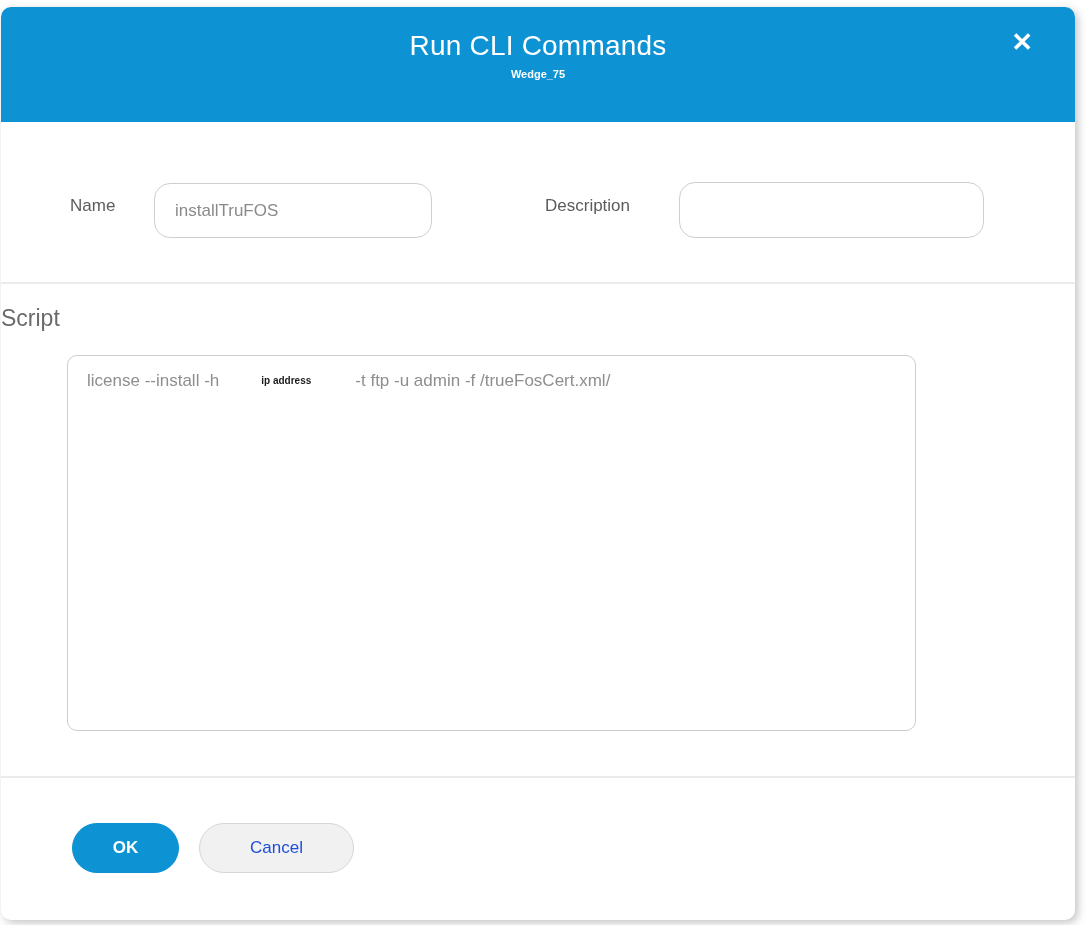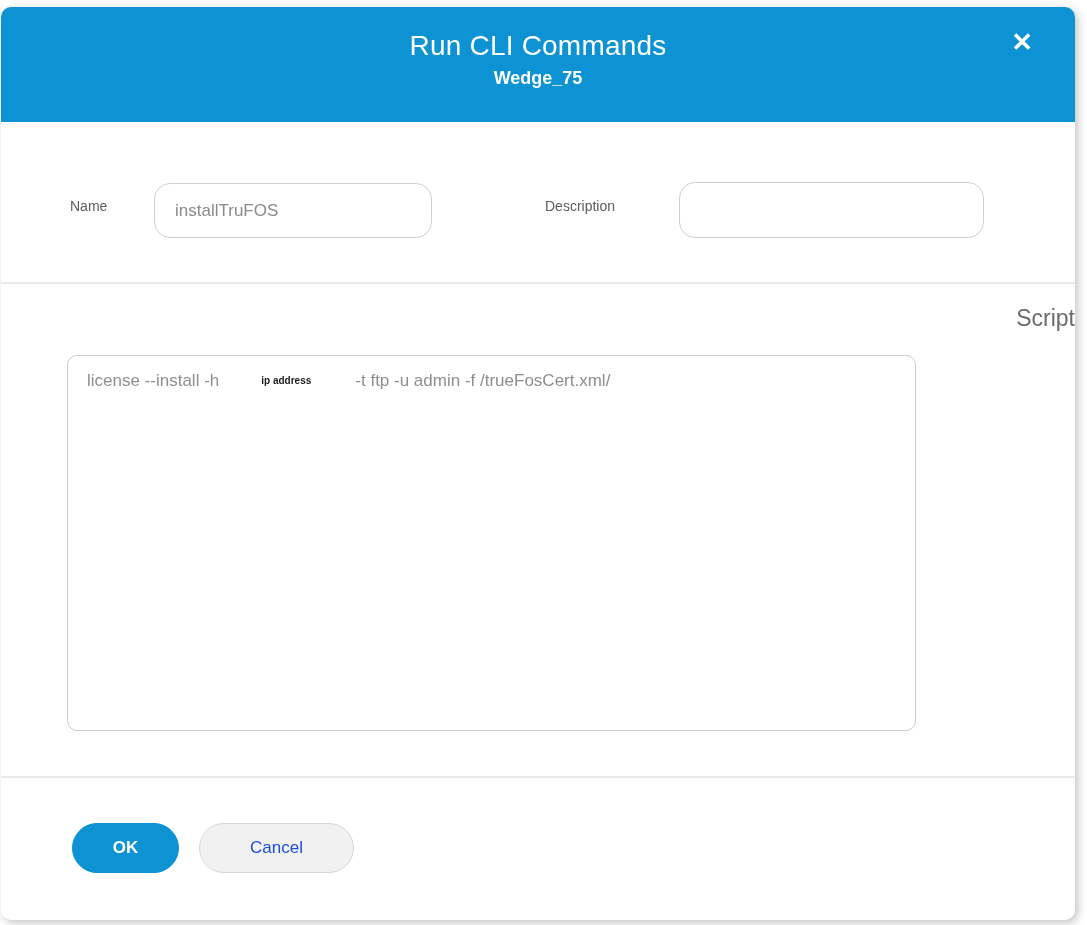--- a/index.html
+++ b/index.html
@@ -36,40 +36,40 @@
     text-align: center;
   }
   .dlg-title {
     padding-top: 23px;
     font-size: 28px;
     font-weight: 400;
     letter-spacing: 0.2px;
   }
   .dlg-subtitle {
     margin-top: 6px;
-    font-size: 18px;
+    font-size: 11px;
     font-weight: 700;
   }
   .dlg-close {
     position: absolute;
     top: 22px;
     right: 42px;
     font-size: 26px;
     font-weight: 700;
     line-height: 1;
     color: #ffffff;
     cursor: pointer;
     background: none;
     border: none;
     font-family: "Liberation Sans", sans-serif;
   }
   
   .field-label {
     position: absolute;
-    font-size: 14px;
+    font-size: 17px;
     color: #5c5c5c;
     line-height: 20px;
   }
   .label-name { left: 69px; top: 189px; }
   .label-desc { left: 544px; top: 189px; }
   .text-input {
     position: absolute;
     border: 1px solid #cfcfcf;
     border-radius: 16px;
     font-size: 17px;
@@ -90,21 +90,21 @@
     background: #ebebeb;
   }
   .divider-1 { top: 275px; }
   .divider-2 { top: 769px; }
   
   .script-heading {
     position: absolute;
     top: 298px;
     left: 0;
     width: 100%;
-    text-align: right;
+    text-align: left;
     font-size: 23px;
     color: #6b6b6b;
     font-weight: 400;
   }
   .script-box {
     position: absolute;
     left: 66px;
     top: 348px;
     width: 849px;
     height: 376px;

